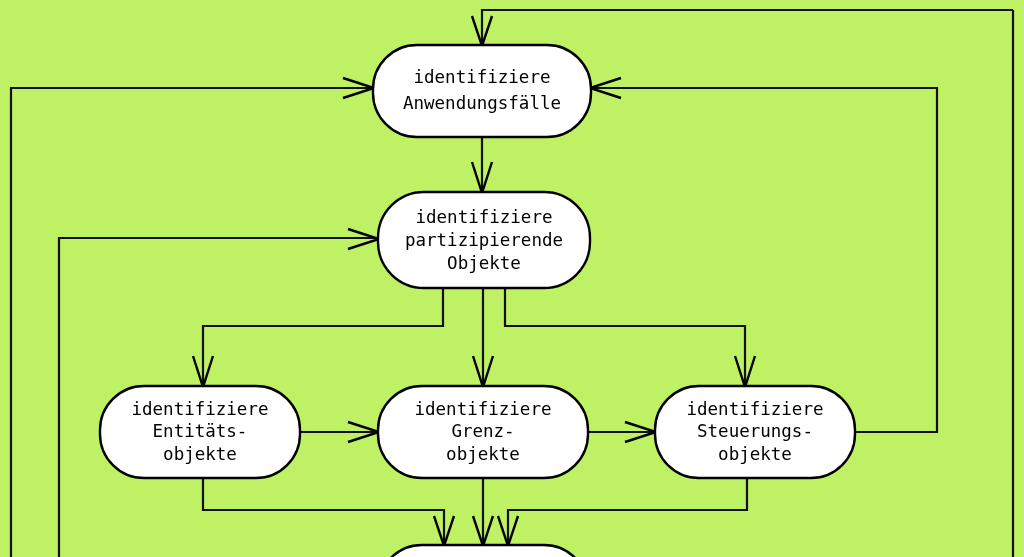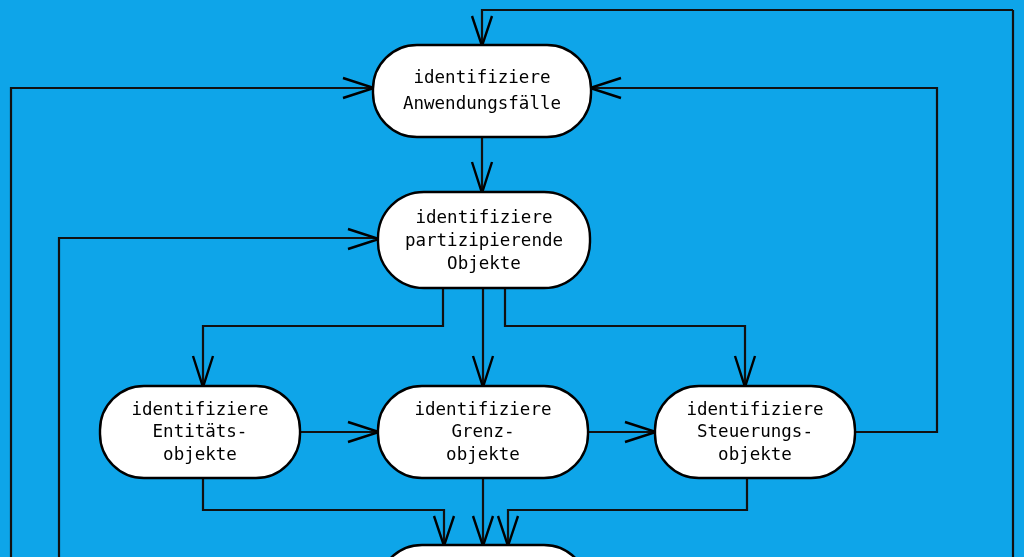--- a/index.html
+++ b/index.html
@@ -8,21 +8,21 @@
     padding: 0;
     background: #ffffff;
   }
   body {
     font-family: "DejaVu Sans Mono", "Liberation Mono", monospace;
   }
   #diagram-root {
     position: relative;
     width: 1024px;
     height: 557px;
-    background: #0ea5e9;
+    background: #bef264;
     overflow: hidden;
   }
   #flow-svg {
     position: absolute;
     top: 0;
     left: 0;
     width: 1024px;
     height: 557px;
     display: block;
   }

